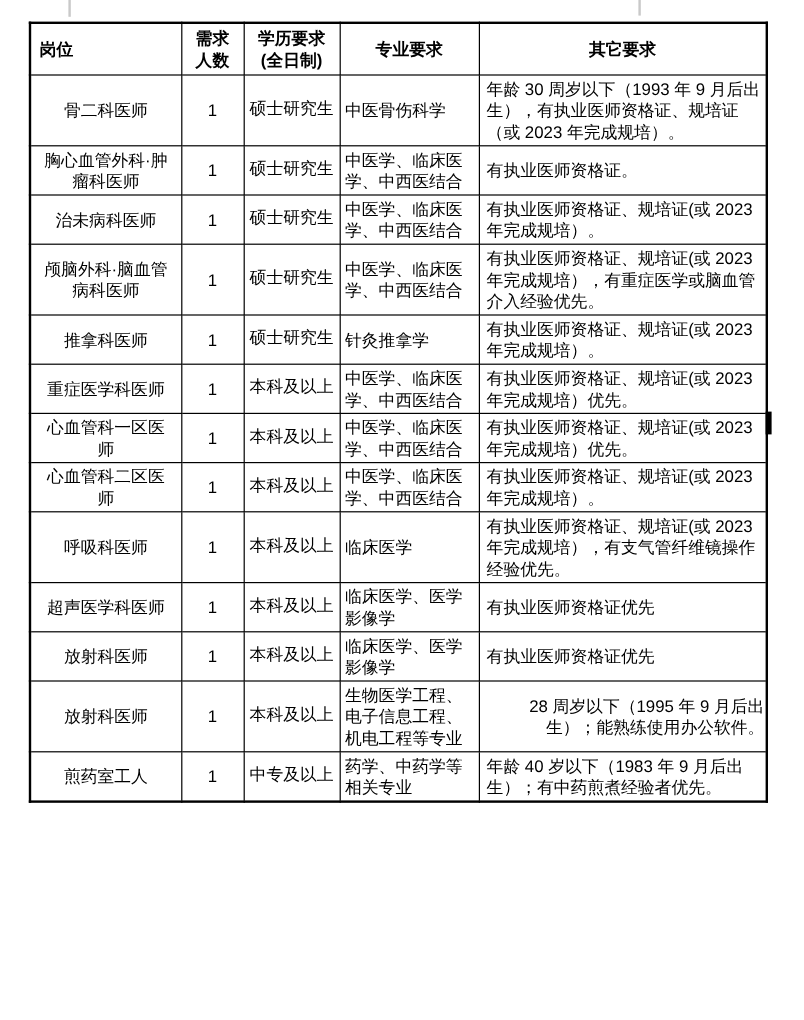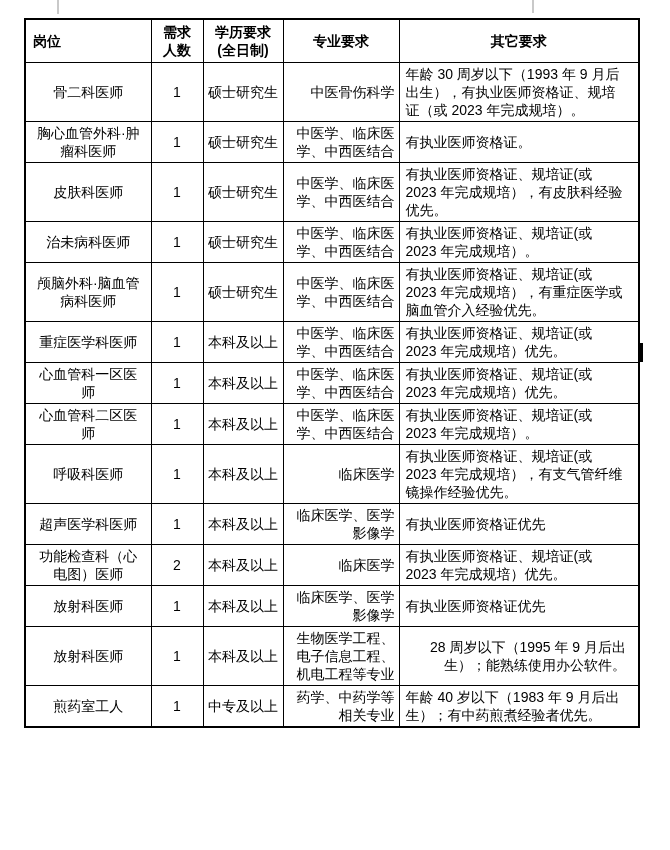--- a/index.html
+++ b/index.html
@@ -36,23 +36,23 @@
   th {
     font-weight: bold;
     text-align: center;
     line-height: 18px;
     padding: 3px 4px;
   }
   th.th-position { text-align: left; padding-left: 7px; }
 
   td.col-position { text-align: center; padding: 2px 8px; }
   td.col-count    { text-align: center; }
-  td.col-education{ text-align: center; }
-  td.col-major    { text-align: right; }
-  td.col-other    { text-align: left; padding-left: 6px; padding-right: 12px; }
+  td.col-education{ text-align: center; font-family: Liberation Mono, monospace; }
+  td.col-major    { text-align: left; }
+  td.col-other    { text-align: left; padding-left: 6px; padding-right: 1px; }
   td.col-other.centered { text-align: right; }
 
   .edge-marker {
     position: absolute;
     left: 638px; top: 343px;
     width: 5px; height: 19px;
     background: #000000;
   }
 </style>
 </head>
@@ -95,39 +95,39 @@
           <td class="col-other">年龄 30 周岁以下（1993 年 9 月后出生），有执业医师资格证、规培证（或 2023 年完成规培）。</td>
         </tr>
         <tr>
           <td class="col-position">胸心血管外科·肿瘤科医师</td>
           <td class="col-count">1</td>
           <td class="col-education">硕士研究生</td>
           <td class="col-major">中医学、临床医学、中西医结合</td>
           <td class="col-other">有执业医师资格证。</td>
         </tr>
         <tr>
-          <td class="col-position">皮肤科医师</td>
-          <td class="col-count">1</td>
-          <td class="col-education">硕士研究生</td>
-          <td class="col-major">中医学、临床医学、中西医结合</td>
-          <td class="col-other">有执业医师资格证、规培证(或 2023 年完成规培），有皮肤科经验优先。</td>
-        </tr>
-        <tr>
           <td class="col-position">治未病科医师</td>
           <td class="col-count">1</td>
           <td class="col-education">硕士研究生</td>
           <td class="col-major">中医学、临床医学、中西医结合</td>
           <td class="col-other">有执业医师资格证、规培证(或 2023 年完成规培）。</td>
         </tr>
         <tr>
           <td class="col-position">颅脑外科·脑血管病科医师</td>
           <td class="col-count">1</td>
           <td class="col-education">硕士研究生</td>
           <td class="col-major">中医学、临床医学、中西医结合</td>
           <td class="col-other">有执业医师资格证、规培证(或 2023 年完成规培），有重症医学或脑血管介入经验优先。</td>
+        </tr>
+        <tr>
+          <td class="col-position">推拿科医师</td>
+          <td class="col-count">1</td>
+          <td class="col-education">硕士研究生</td>
+          <td class="col-major">针灸推拿学</td>
+          <td class="col-other">有执业医师资格证、规培证(或 2023 年完成规培）。</td>
         </tr>
         <tr>
           <td class="col-position">重症医学科医师</td>
           <td class="col-count">1</td>
           <td class="col-education">本科及以上</td>
           <td class="col-major">中医学、临床医学、中西医结合</td>
           <td class="col-other">有执业医师资格证、规培证(或 2023 年完成规培）优先。</td>
         </tr>
         <tr>
           <td class="col-position">心血管科一区医师</td>
@@ -151,27 +151,20 @@
           <td class="col-other">有执业医师资格证、规培证(或 2023 年完成规培），有支气管纤维镜操作经验优先。</td>
         </tr>
         <tr>
           <td class="col-position">超声医学科医师</td>
           <td class="col-count">1</td>
           <td class="col-education">本科及以上</td>
           <td class="col-major">临床医学、医学影像学</td>
           <td class="col-other">有执业医师资格证优先</td>
         </tr>
         <tr>
-          <td class="col-position">功能检查科（心电图）医师</td>
-          <td class="col-count">2</td>
-          <td class="col-education">本科及以上</td>
-          <td class="col-major">临床医学</td>
-          <td class="col-other">有执业医师资格证、规培证(或 2023 年完成规培）优先。</td>
-        </tr>
-        <tr>
           <td class="col-position">放射科医师</td>
           <td class="col-count">1</td>
           <td class="col-education">本科及以上</td>
           <td class="col-major">临床医学、医学影像学</td>
           <td class="col-other">有执业医师资格证优先</td>
         </tr>
         <tr>
           <td class="col-position">放射科医师</td>
           <td class="col-count">1</td>
           <td class="col-education">本科及以上</td>

